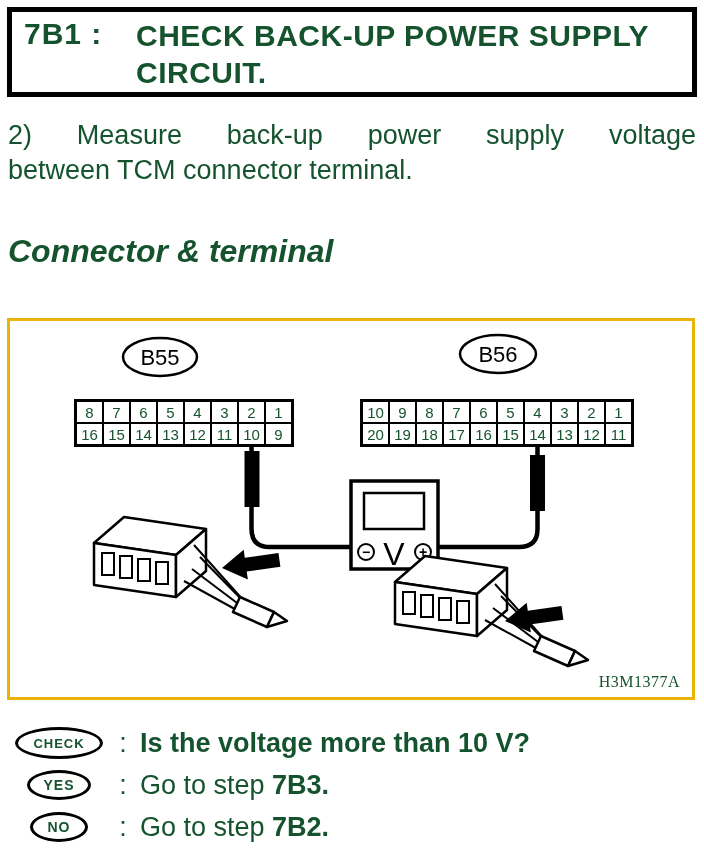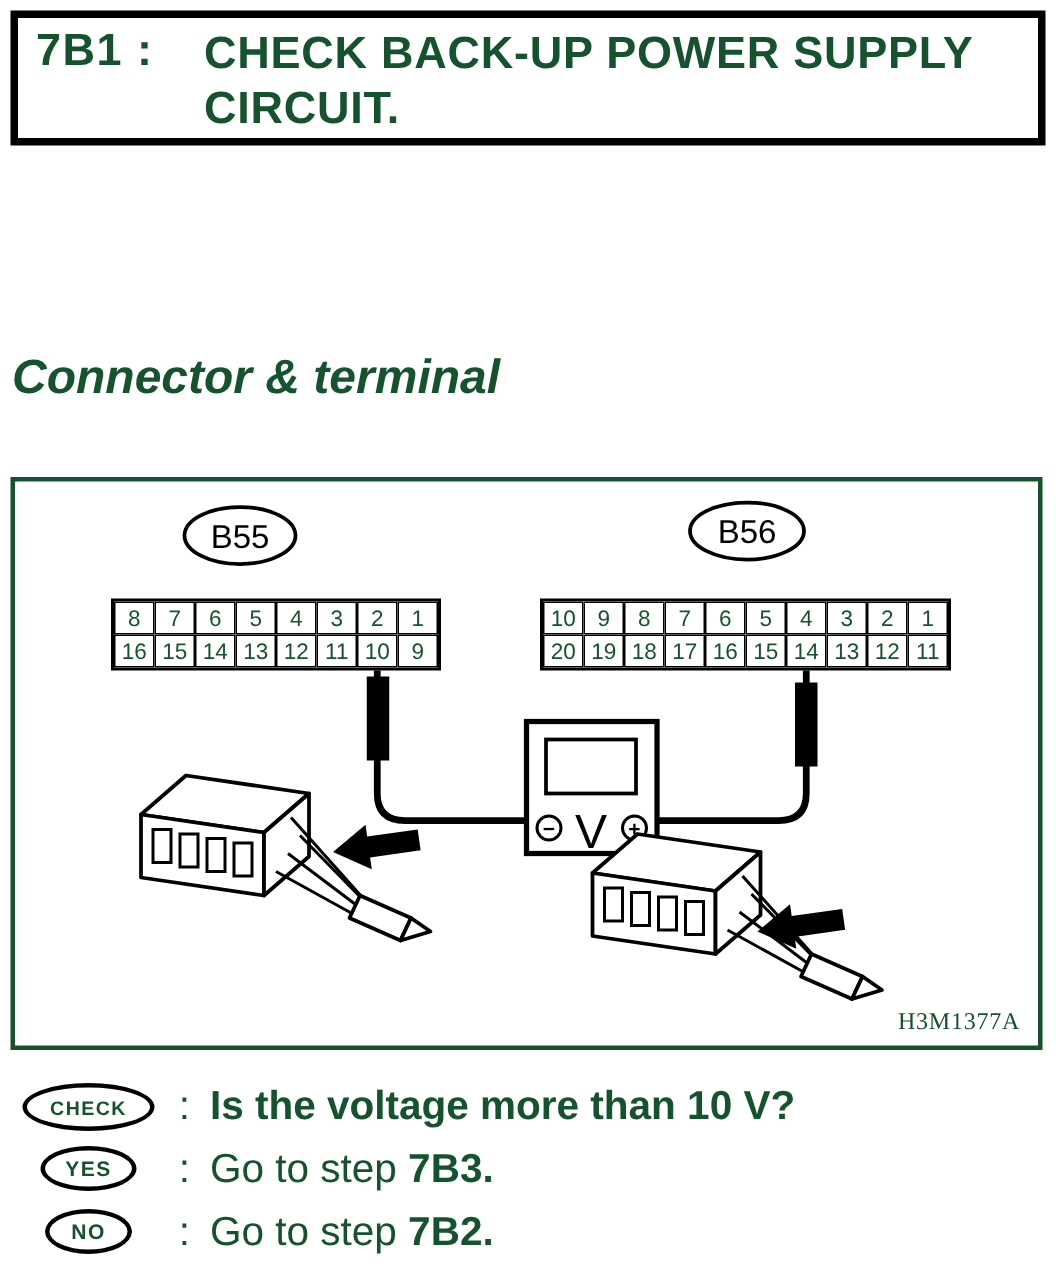--- a/index.html
+++ b/index.html
@@ -14,41 +14,41 @@
     border:5px solid #000; display:flex; padding:5px 0 0 12px;
   }
   .step-id { font-size:30px; font-weight:700; width:112px; letter-spacing:1px; }
   .title-text { font-size:30px; font-weight:700; line-height:37px; letter-spacing:0.5px; }
   
   .instructions { position:absolute; top:118px; left:8px; width:688px; font-size:27px; line-height:35px; }
   .just { text-align:justify; text-align-last:justify; }
   .conn-heading { position:absolute; top:233px; left:8px; font-size:32px; font-style:italic; font-weight:700; }
   .conn-detail  { position:absolute; top:268px; left:72px; font-size:27px; font-style:italic; font-weight:700; }
   
-  .diagram { position:absolute; top:318px; left:7px; width:682px; height:376px; border:3px solid #14532d; background:#fff; }
+  .diagram { position:absolute; top:318px; left:7px; width:682px; height:376px; border:3px solid #eab308; background:#fff; }
   .diagram svg { position:absolute; top:0; left:0; }
   .pin-grid { position:absolute; border:2px solid #000; background:#fff; }
   .pin-row { display:flex; }
   .pin-cell {
     width:25px; height:20px; border:1px solid #000; background:#fff;
     display:flex; align-items:center; justify-content:center; font-size:15px;
   }
   .fig-id { position:absolute; right:12px; bottom:6px; font-size:16px; letter-spacing:0.5px;font-family:Liberation Serif, serif; }
   
   .ln   { fill:none; stroke:#000; stroke-width:2.5; }
   .wire { fill:none; stroke:#000; stroke-width:4.5; }
   .art  { fill:#fff; stroke:#000; stroke-width:2.5; stroke-linejoin:round; }
   .thin { fill:none; stroke:#000; stroke-width:2; }
   .oval-label { font-size:22px; text-anchor:middle; }
   .meter-sign { font-size:14px; text-anchor:middle; font-weight:700; }
   .meter-v    { font-size:32px; text-anchor:middle; }
   svg text { font-family:"Liberation Sans", sans-serif; fill:#000; }
   
   .decision { position:absolute; top:722px; left:8px; width:690px; }
-  .decision-row { display:flex; height:42px; }
+  .decision-row { display:flex; align-items:center; height:42px; }
   .oval-col { width:102px; display:flex; justify-content:center; }
   .oval {
     border:3px solid #000; border-radius:50%; background:#fff;
     display:flex; align-items:center; justify-content:center; font-weight:700;
   }
   .oval-check { width:82px; height:26px; font-size:13px; letter-spacing:1px; }
   .oval-yes   { width:58px; height:24px; font-size:14px; letter-spacing:1px; }
   .oval-no    { width:52px; height:24px; font-size:14px; letter-spacing:1px; }
   .colon { width:26px; font-size:27px; text-align:center; }
   .q-text { font-size:27px; font-weight:700; margin-left:4px; white-space:nowrap; }
@@ -62,20 +62,22 @@
 
   <div class="title-box">
     <span class="step-id">7B1 :</span>
     <span class="title-text">
       <span>CHECK BACK-UP POWER SUPPLY</span><br>
       <span>CIRCUIT.</span>
     </span>
   </div>
 
   <div class="instructions">
+    <div class="step just">2) Measure back-up power supply voltage</div>
+    <div class="step">between TCM connector terminal.</div>
   </div>
 
   <div class="conn-heading">Connector &amp; terminal</div>
 
   <div class="diagram">
     <svg width="682" height="376" viewBox="0 0 682 376">
 
       <ellipse class="ln" cx="150" cy="36" rx="37" ry="19"></ellipse>
       <text class="oval-label" x="150" y="44">B55</text>
       <ellipse class="ln" cx="488" cy="33" rx="38" ry="19"></ellipse>

